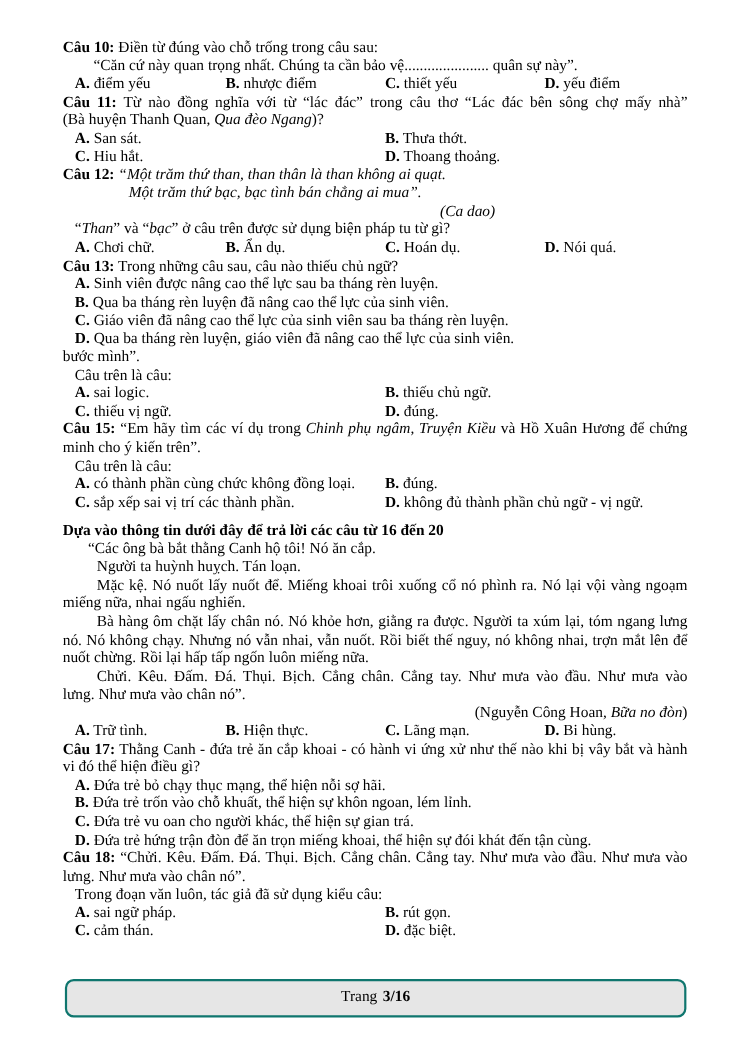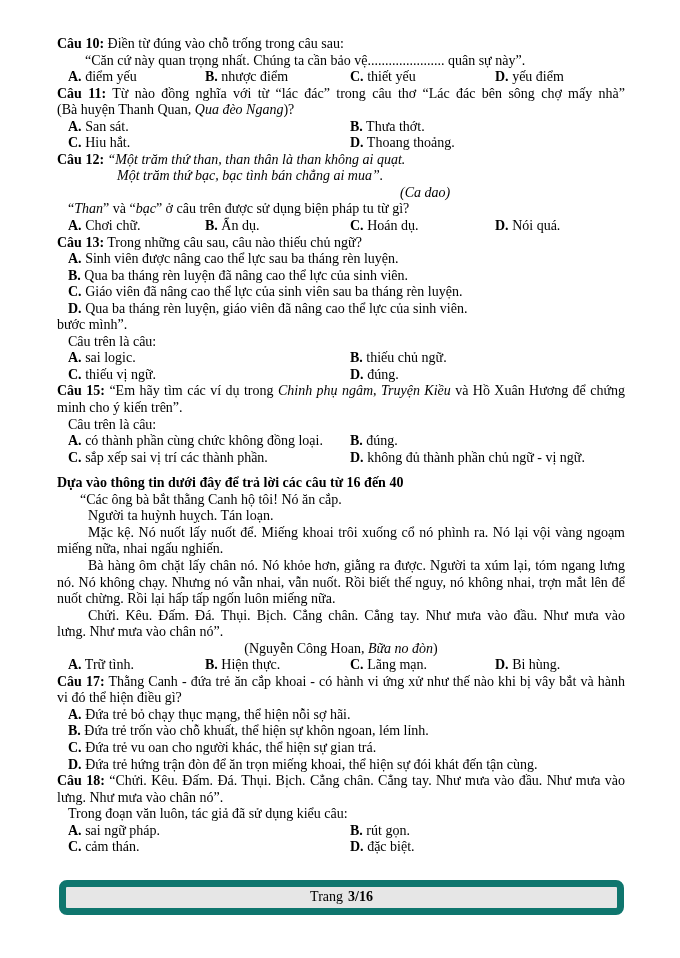--- a/index.html
+++ b/index.html
@@ -11,39 +11,39 @@
   }
   .doc { padding:36px 55px 4px 57px; }
   .para, .options { line-height:16.55px; }
   .b, b { font-weight:bold; }
   .i { font-style:italic; }
   .jl { text-align:justify; text-align-last:justify; }
   .opt-indent   { padding-left:11px; }
   .quote-indent { padding-left:28px; }
   .quote-indent2{ padding-left:60px; }
   .cadao        { padding-left:343px; }
-  .right        { text-align:center; }
+  .right        { text-align:right; }
   .passage      { padding-left:31px; }
   .passage-q    { padding-left:23px; }
   .section-gap  { margin-top:9px; }
   .options { display:flex; padding-left:11px; }
   .options .opt { display:block; white-space:nowrap; }
   .options.row4 .opt:nth-child(1){ width:137px; }
   .options.row4 .opt:nth-child(2){ width:145px; }
   .options.row4 .opt:nth-child(3){ width:145px; }
   .options.row4 .opt:nth-child(4){ flex:1; }
   .options.row2 .opt:nth-child(1){ width:282px; }
   .options.row2 .opt:nth-child(2){ flex:1; }
   .options.full { display:block; }
   .options.full .opt { white-space:normal; }
   .footer {
-    margin:24px 1px 0 2px;
+    margin:34px 1px 0 2px;
     height:35px;
     background:#e6e6e6;
-    border:7px solid #0f766e;
+    border:2px solid #0f766e;
     border-radius:8px;
     display:flex; align-items:center; justify-content:center;
   }
   .footer b { margin-left:5px; }
 </style>
 </head>
 <body>
 
 <div class="doc">
   <div id="content-root">
@@ -96,21 +96,21 @@
       <div class="para"><span>minh cho ý kiến trên”.</span></div>
       <div class="para opt-indent"><span>Câu trên là câu:</span></div>
       <div class="options row2">
         <span class="opt"><b>A.</b> có thành phần cùng chức không đồng loại.</span>
         <span class="opt"><b>B.</b> đúng.</span>
       </div>
       <div class="options row2">
         <span class="opt"><b>C.</b> sắp xếp sai vị trí các thành phần.</span>
         <span class="opt"><b>D.</b> không đủ thành phần chủ ngữ - vị ngữ.</span>
       </div>
-      <div class="para section-gap"><span class="b">Dựa vào thông tin dưới đây để trả lời các câu từ 16 đến 40</span></div>
+      <div class="para section-gap"><span class="b">Dựa vào thông tin dưới đây để trả lời các câu từ 16 đến 20</span></div>
       <div class="para passage-q"><span>“Các ông bà bắt thằng Canh hộ tôi! Nó ăn cắp.</span></div>
       <div class="para passage"><span>Người ta huỳnh huỵch. Tán loạn.</span></div>
       <div class="para passage jl"><span>Mặc kệ. Nó nuốt lấy nuốt để. Miếng khoai trôi xuống cổ nó phình ra. Nó lại vội vàng ngoạm</span></div>
       <div class="para"><span>miếng nữa, nhai ngấu nghiến.</span></div>
       <div class="para passage jl"><span>Bà hàng ôm chặt lấy chân nó. Nó khỏe hơn, giằng ra được. Người ta xúm lại, tóm ngang lưng</span></div>
       <div class="para jl"><span>nó. Nó không chạy. Nhưng nó vẫn nhai, vẫn nuốt. Rồi biết thế nguy, nó không nhai, trợn mắt lên để</span></div>
       <div class="para"><span>nuốt chừng. Rồi lại hấp tấp ngốn luôn miếng nữa.</span></div>
       <div class="para passage jl"><span>Chửi. Kêu. Đấm. Đá. Thụi. Bịch. Cẳng chân. Cẳng tay. Như mưa vào đầu. Như mưa vào</span></div>
       <div class="para"><span>lưng. Như mưa vào chân nó”.</span></div>
       <div class="para right"><span>(Nguyễn Công Hoan, </span><span class="i">Bữa no đòn</span><span>)</span></div>

